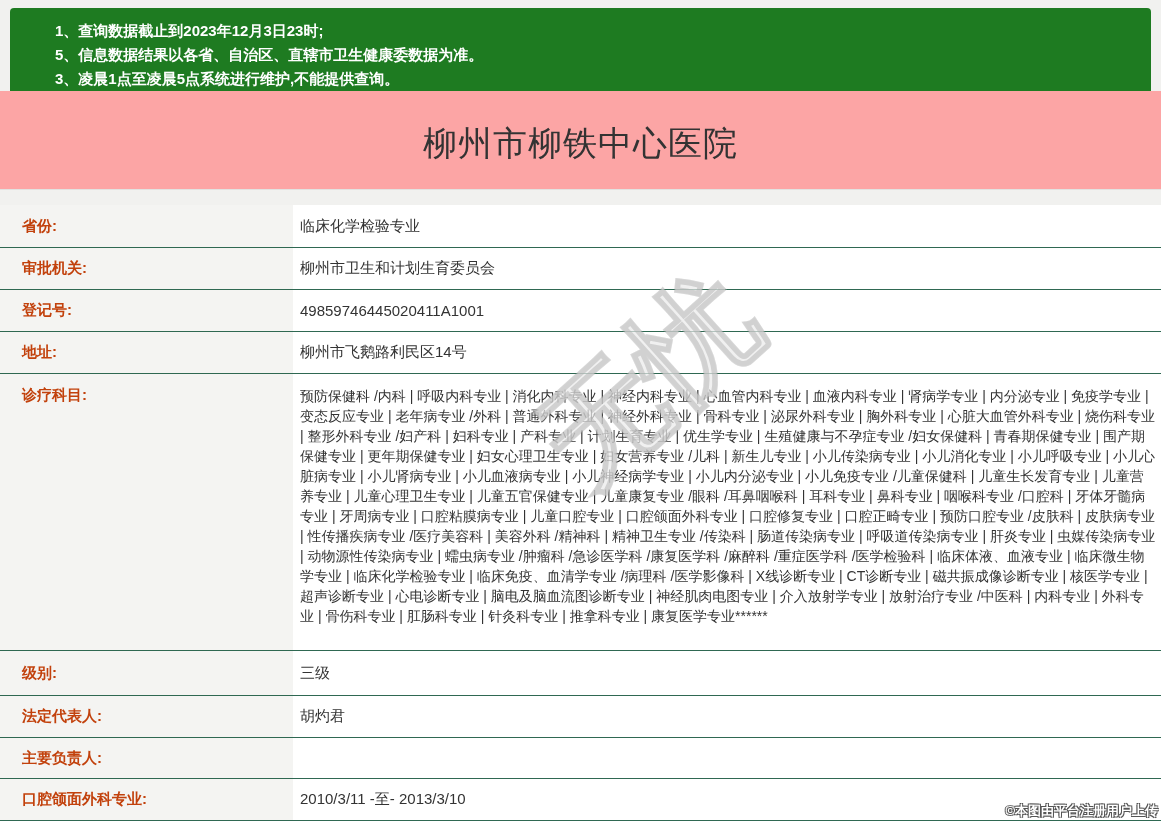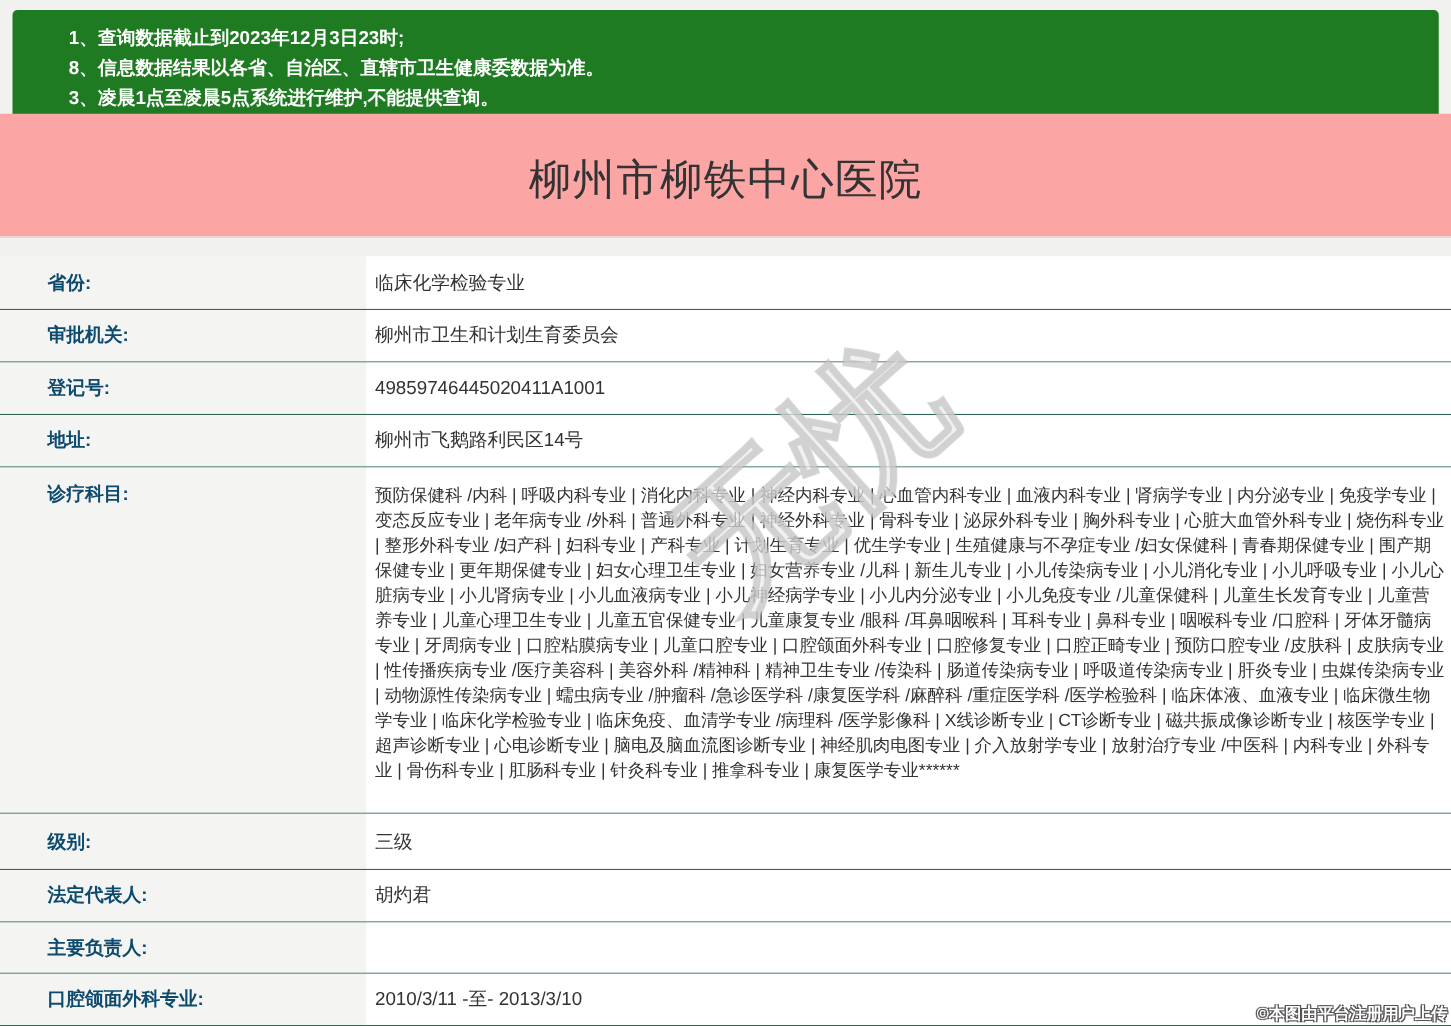--- a/index.html
+++ b/index.html
@@ -26,22 +26,22 @@
   .page-title{
     margin:0;position:absolute;top:30px;left:0;right:0;
     text-align:center;font-size:34px;font-weight:normal;color:#333;
     letter-spacing:1px;
   }
   
   .info-table{position:absolute;top:205px;left:0;right:0;}
   .row{display:flex;border-bottom:1px solid #2f6852;}
   .row .label{
     flex:0 0 293px;box-sizing:border-box;background:#f4f4f2;
-    display:flex;align-items:center;padding-left:38px;
-    font-weight:bold;font-size:15px;color:#0c4a6e;
+    display:flex;align-items:center;padding-left:22px;
+    font-weight:bold;font-size:15px;color:#c2410c;
   }
   .row .value{
     flex:1 1 auto;background:#ffffff;display:flex;align-items:center;
     padding-left:7px;font-size:15px;color:#333;
   }
   .r-42{min-height:42px;} .r-41{min-height:41px;} .r-44{min-height:44px;} .r-40{min-height:40px;}
   .row.tall{min-height:276px;}
   .row.tall .label{align-items:flex-start;padding-top:12px;}
   .row.tall .value{
     display:block;padding-top:12px;padding-right:4px;
@@ -63,21 +63,21 @@
     font-size:13px;color:#ffffff;font-weight:bold;
     text-shadow:-1px -1px 0 #555,1px -1px 0 #555,-1px 1px 0 #555,1px 1px 0 #555;
     pointer-events:none;
   }
 </style>
 </head>
 <body>
 
 <div class="notice">
   <div>1、查询数据截止到2023年12月3日23时;</div>
-  <div>8、信息数据结果以各省、自治区、直辖市卫生健康委数据为准。</div>
+  <div>5、信息数据结果以各省、自治区、直辖市卫生健康委数据为准。</div>
   <div>3、凌晨1点至凌晨5点系统进行维护,不能提供查询。</div>
 </div>
 
 <div class="title-band">
   <h1 class="page-title">柳州市柳铁中心医院</h1>
 </div>
 
 <div class="info-table">
 
   <div class="row r-42">

